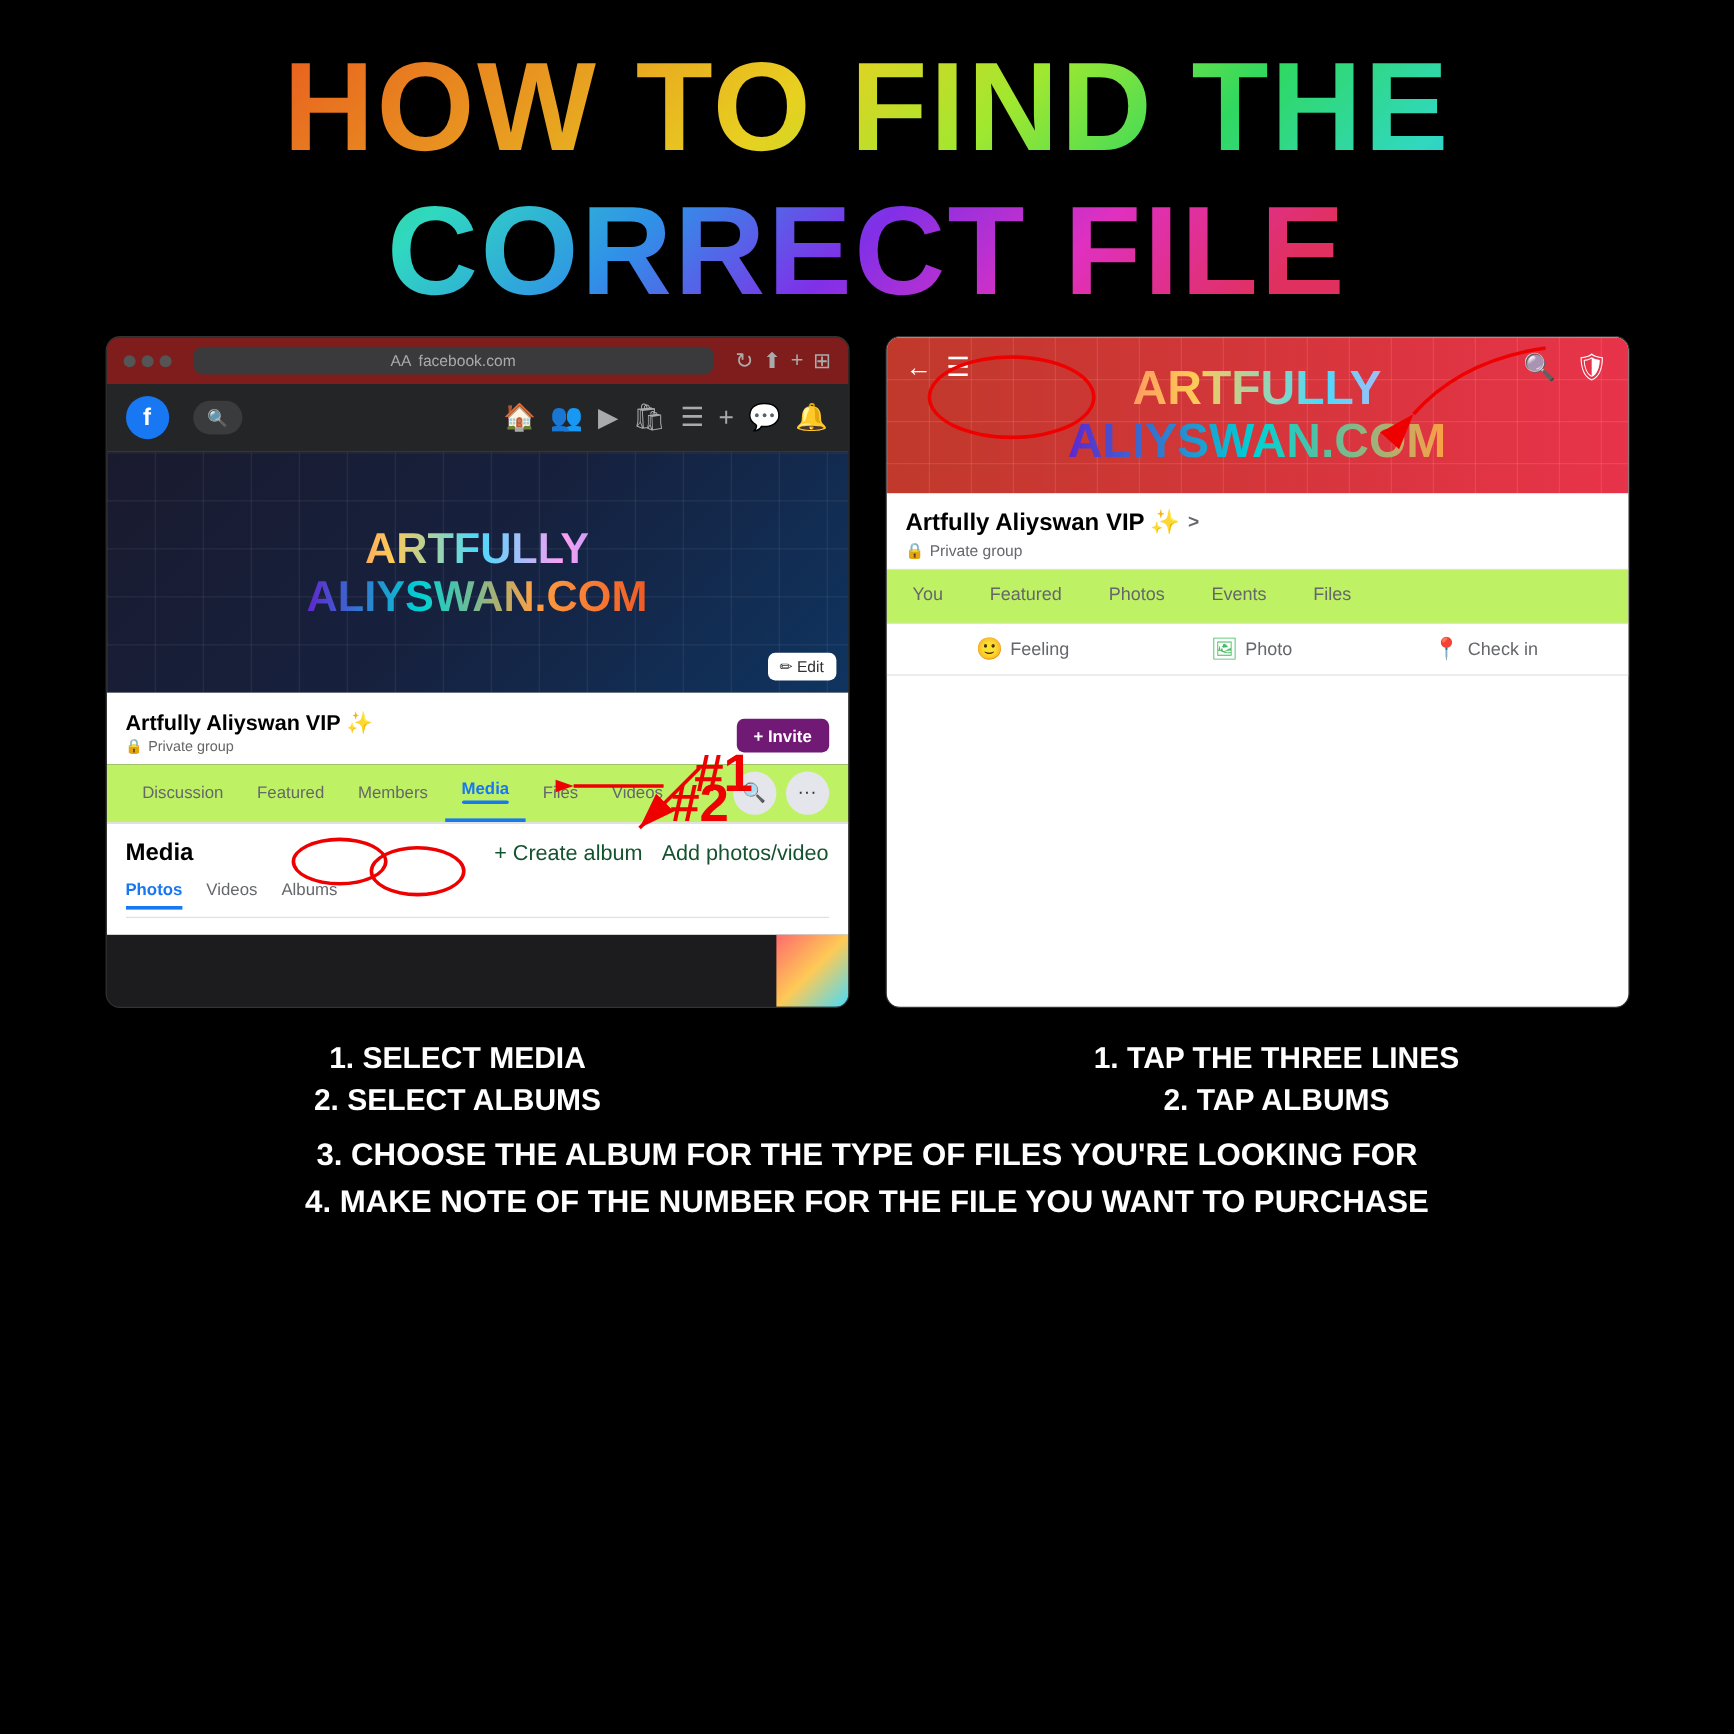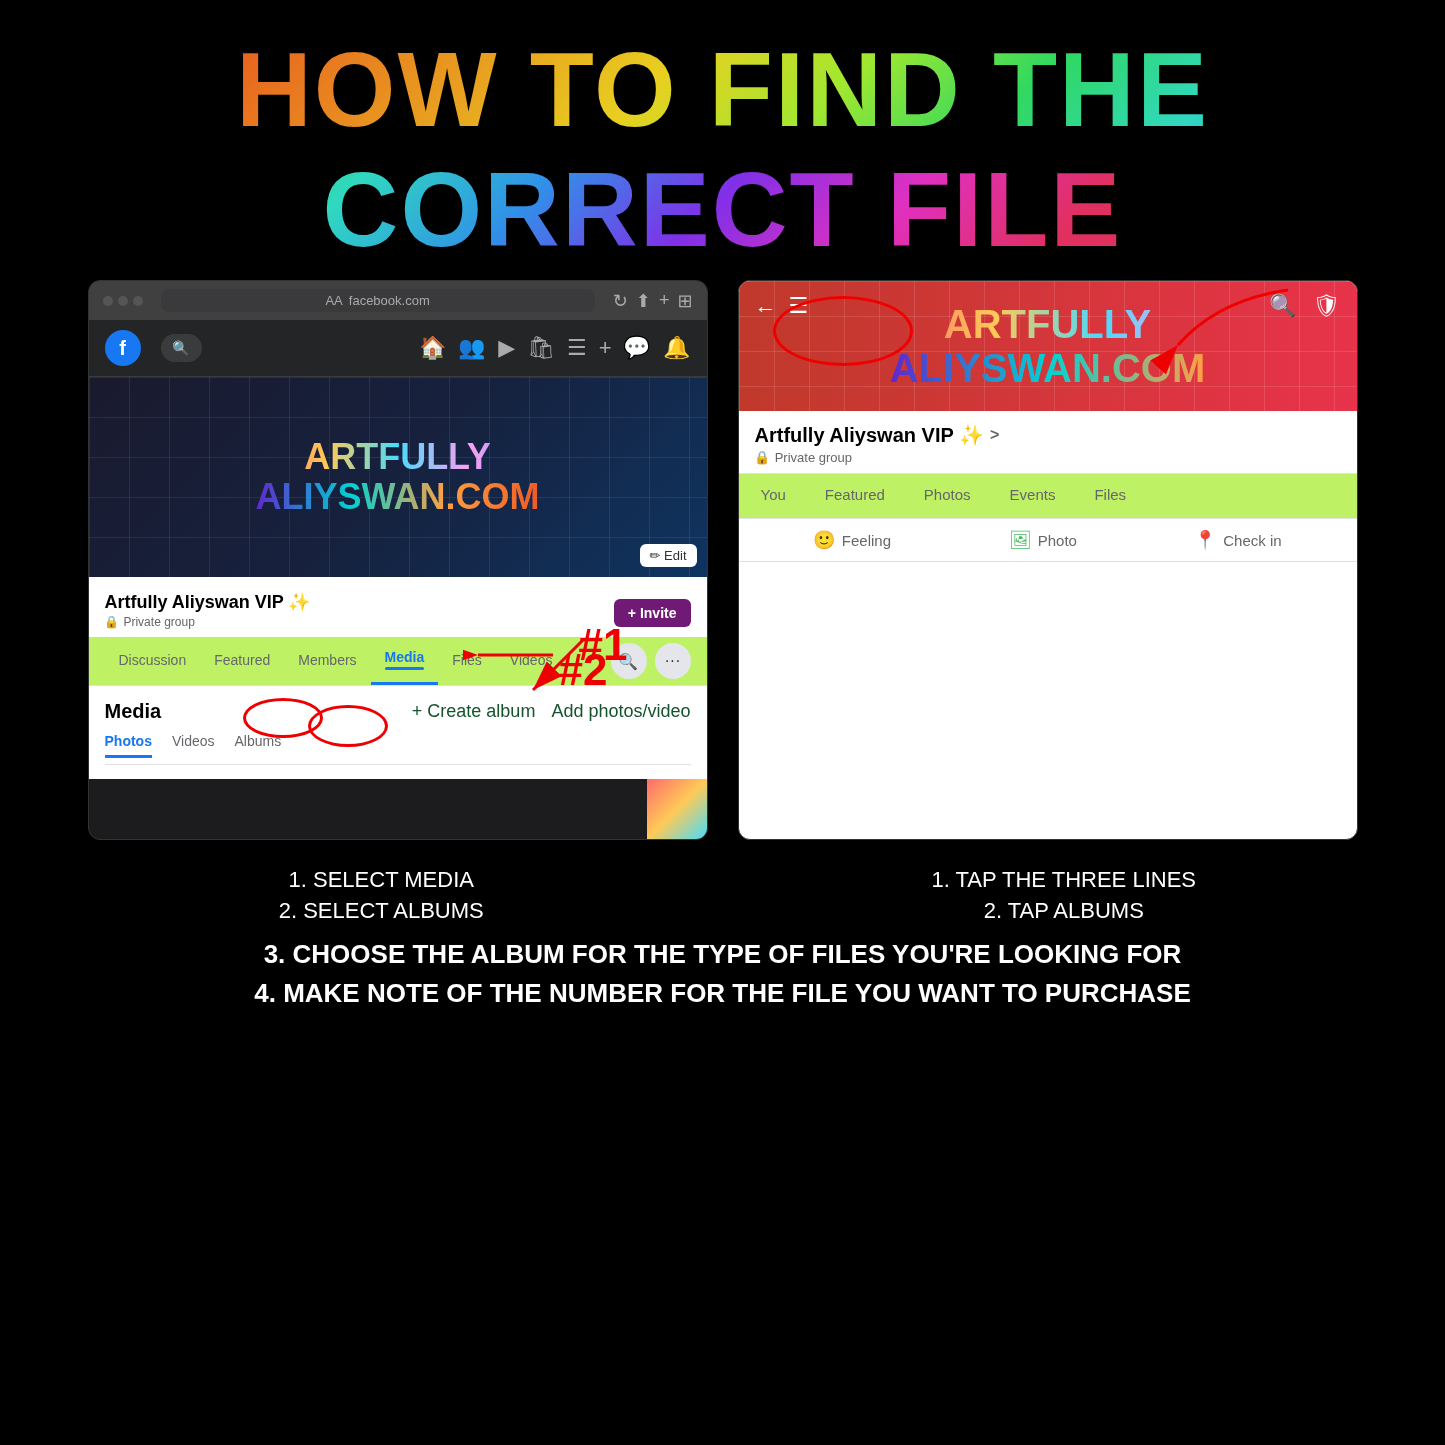--- a/index.html
+++ b/index.html
@@ -69,21 +69,21 @@
       background: #1c1c1e;
       border-radius: 12px;
       width: 620px;
       min-height: 560px;
       overflow: hidden;
       position: relative;
       border: 1px solid #333;
     }
 
     .browser-top-bar {
-      background: #404040;
+      background: #7f1d1d;
       padding: 8px 14px;
       display: flex;
       align-items: center;
       gap: 18px;
     }
 
     .browser-dots {
       display: flex;
       gap: 5px;
     }
@@ -498,22 +498,22 @@
     .feeling-emoji { font-size: 18px; }
     .photo-icon-green { color: #45bd62; font-size: 18px; }
     .checkin-icon-red { color: #f5533d; font-size: 18px; }
 
     .instructions-col {
       width: 45%;
       text-align: center;
     }
 
     .instructions-text {
-      font-size: 22px;
-      font-weight: 400;
+      font-size: 25px;
+      font-weight: 700;
       font-family: Impact, Arial Black, sans-serif;
       color: #fff;
       text-transform: uppercase;
       line-height: 1.4;
     }
 
     
     .browser-wrap {
       position: relative;
       width: 620px;

